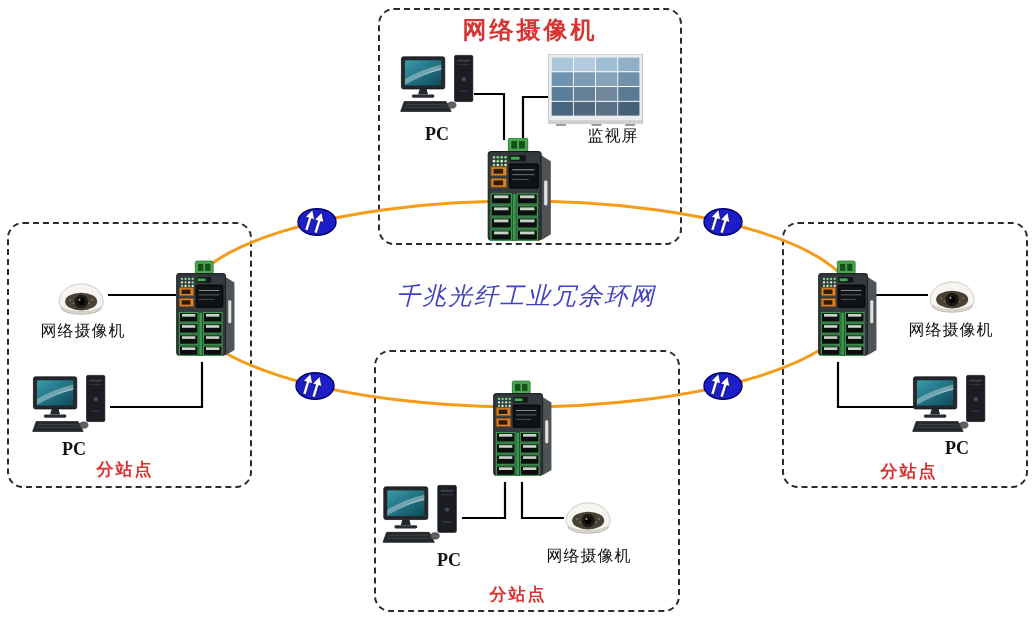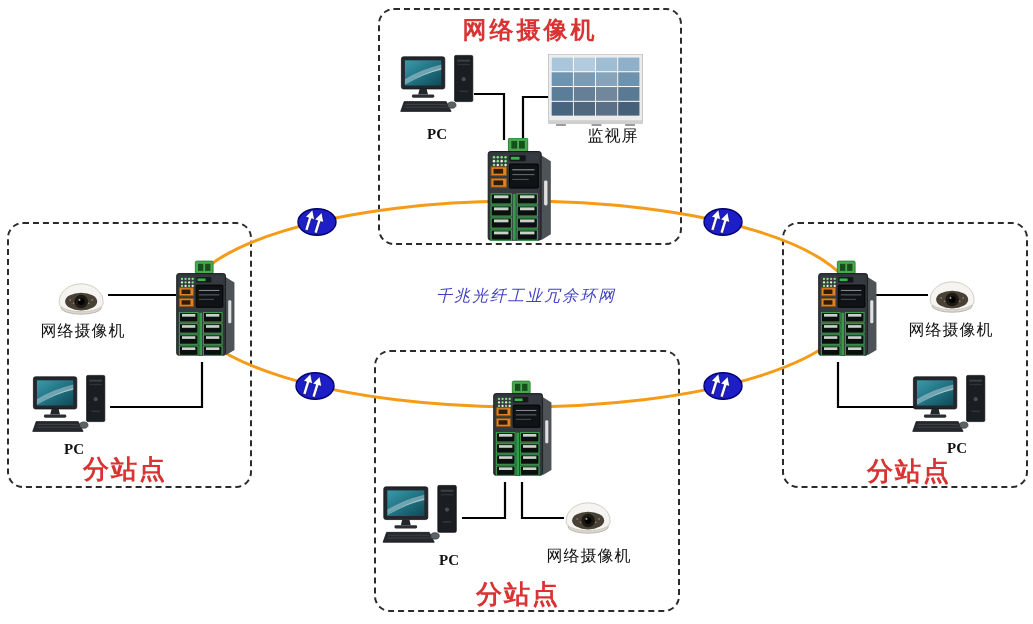--- a/index.html
+++ b/index.html
@@ -5,26 +5,26 @@
   html,body{margin:0;padding:0;background:#fff;}
   .stage{position:relative;width:1033px;height:624px;background:#ffffff;overflow:hidden;
          font-family:"Liberation Serif",serif;}
   .box{position:absolute;border:2px dashed #2b2b2b;border-radius:16px;background:transparent;}
   #box-center{left:378px;top:8px;width:300px;height:233px;}
   #box-left{left:7px;top:222px;width:241px;height:262px;}
   #box-right{left:782px;top:222px;width:242px;height:262px;}
   #box-bottom{left:374px;top:350px;width:302px;height:258px;}
   svg.canvas{position:absolute;left:0;top:0;width:1033px;height:624px;}
   .lbl{position:absolute;transform:translate(-50%,-50%);white-space:nowrap;color:#111;}
-  .lbl-red{color:#d93333;font-weight:bold;font-size:26px;
+  .lbl-red{color:#d93333;font-weight:bold;font-size:17px;
            font-family:"Liberation Sans",sans-serif;letter-spacing:2px;}
   .lbl-head{font-size:24px;letter-spacing:3px;}
   .lbl-dev{font-size:16px;letter-spacing:1px;}
-  .lbl-pc{font-weight:bold;font-size:15px;font-family:"Liberation Serif",serif;}
-  .lbl-title{font-size:16px;font-style:italic;color:#4242c2;letter-spacing:2px;
+  .lbl-pc{font-weight:bold;font-size:18px;font-family:"Liberation Serif",serif;}
+  .lbl-title{font-size:24px;font-style:italic;color:#4242c2;letter-spacing:2px;
              font-family:"Liberation Serif",serif;}
 </style>
 </head>
 <body>
 
 <div class="stage">
 
   <div class="box" id="box-center"></div>
   <div class="box" id="box-left"></div>
   <div class="box" id="box-right"></div>

